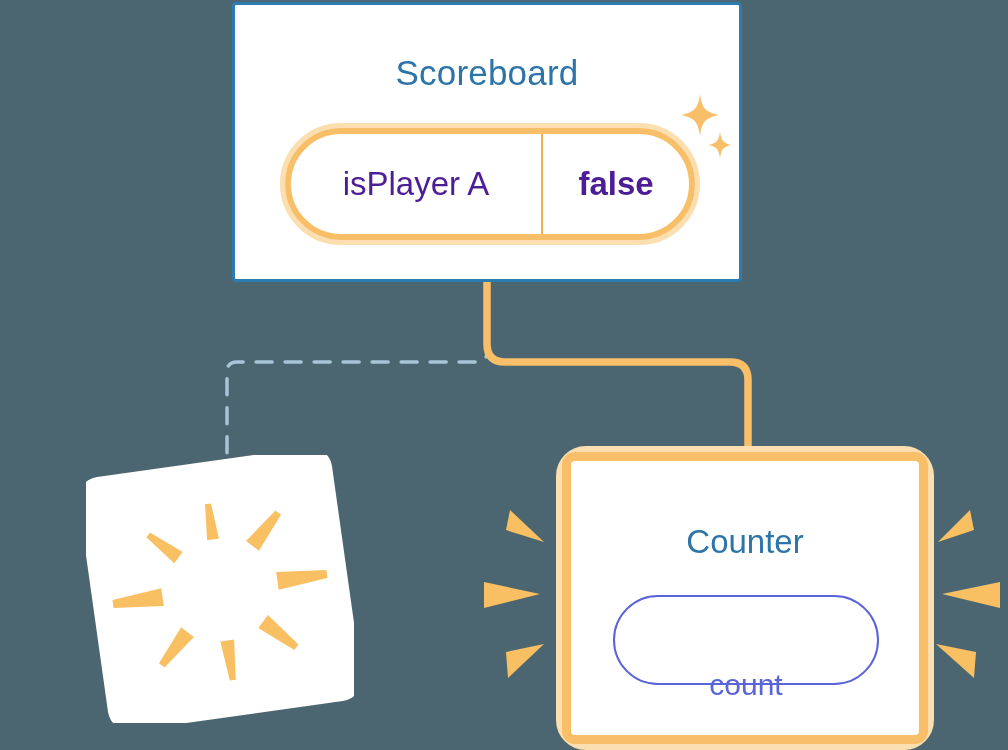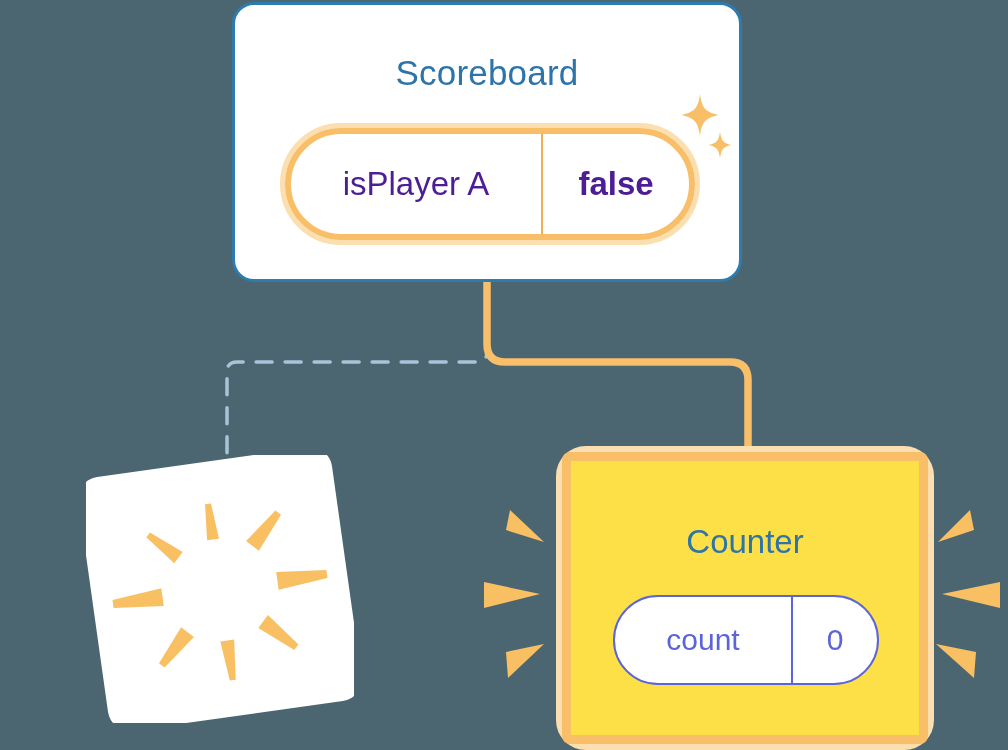--- a/index.html
+++ b/index.html
@@ -33,21 +33,21 @@
 
   
   #scoreboard-card {
     position: absolute;
     left: 232px;
     top: 2px;
     width: 510px;
     height: 280px;
     background: #ffffff;
     border: 3px solid #2d7cb0;
-    border-radius: 22px;
+    border-radius: 4px;
     box-sizing: border-box;
     z-index: 5;
   }
   #scoreboard-title {
     position: absolute;
     left: 0;
     right: 0;
     top: 48px;
     text-align: center;
     color: #2d74a8;
@@ -130,23 +130,23 @@
     border: 6px solid #fbdfb0;
     border-radius: 30px;
     box-sizing: border-box;
   }
   #counter-card {
     position: absolute;
     left: 6px;
     top: 6px;
     right: 6px;
     bottom: 6px;
-    background: #fde047;
+    background: #ffffff;
     border: 9px solid #f8bf68;
-    border-radius: 8px;
+    border-radius: 13px;
     box-sizing: border-box;
   }
   #counter-title {
     position: absolute;
     left: 0;
     right: 0;
     top: 62px;
     text-align: center;
     color: #2d74a8;
     font-size: 33px;
@@ -156,20 +156,21 @@
     left: 42px;
     top: 134px;
     width: 266px;
     height: 90px;
     border: 2px solid #5b64d8;
     border-radius: 45px;
     box-sizing: border-box;
     display: flex;
     align-items: stretch;
     background: #ffffff;
+    flex-direction: column;
   }
   #counter-pill .cell {
     display: flex;
     align-items: center;
     justify-content: center;
     color: #5b64d8;
     font-size: 30px;
   }
   #ct-key-cell { flex: 0 0 176px; }
   #ct-divider {

